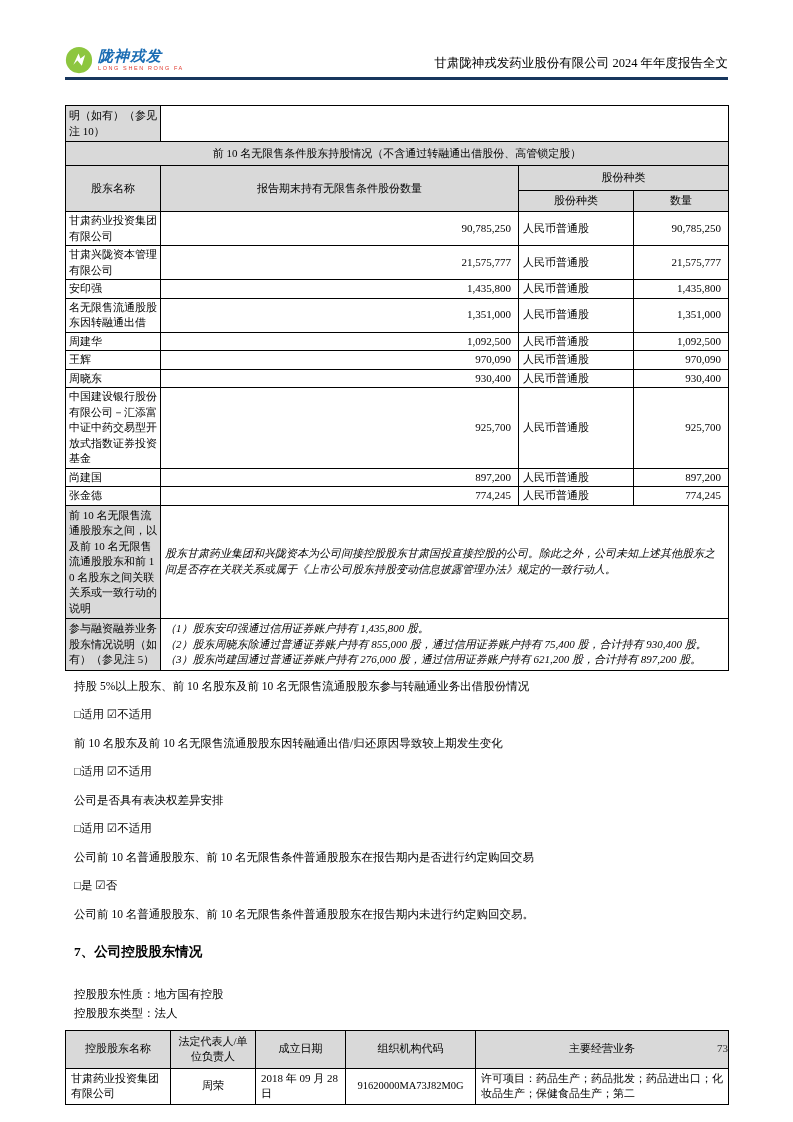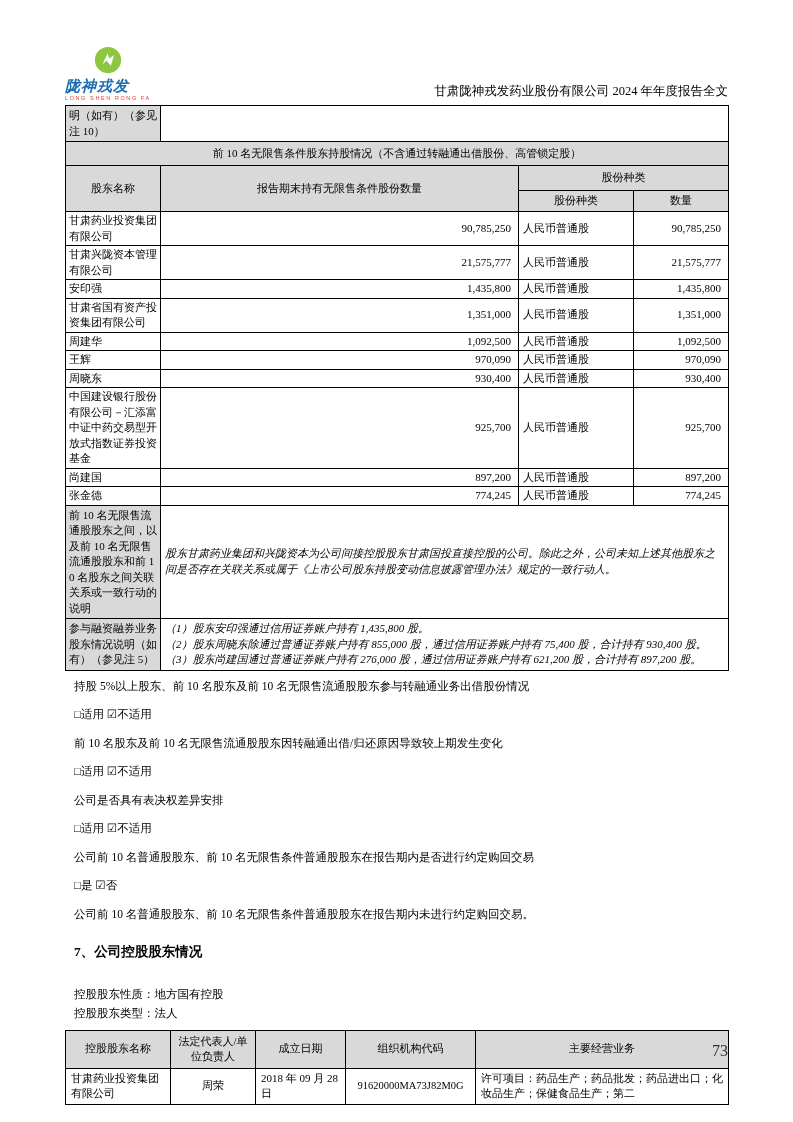--- a/index.html
+++ b/index.html
@@ -8,21 +8,21 @@
     width:793px;height:1122px;
     margin:0 auto;
     background:#ffffff;
     font-family:"Liberation Serif","DejaVu Serif",serif;
     color:#000;
     overflow:hidden;
   }
   
   .hdr{position:absolute;left:65px;top:46px;width:663px;}
   .hdr-row{display:flex;justify-content:space-between;align-items:flex-end;}
-  .logo{display:flex;align-items:center;gap:5px;flex-direction:column;}
+  .logo{display:flex;align-items:center;gap:5px;}
   .logo-mark{width:28px;height:28px;flex:0 0 auto;}
   .logo-text{display:flex;flex-direction:column;line-height:1;}
   .brand-cn{font-size:15px;font-weight:bold;font-style:italic;color:#1a6cb3;letter-spacing:1px;}
   .brand-en{font-size:5.5px;color:#e03a2f;letter-spacing:1.6px;margin-top:2px;font-family:"Liberation Sans",sans-serif;}
   .doc-title{font-size:12.5px;padding-bottom:2px;}
   .hdr-rule{margin-top:3px;height:3px;background:#17365d;}
   
   .content{position:absolute;left:65px;top:105px;width:663px;}
   table{border-collapse:collapse;table-layout:fixed;width:663px;font-size:11px;}
   td,th{border:1px solid #000;padding:1px 4px;vertical-align:middle;line-height:15.5px;font-weight:normal;word-break:break-all;}
@@ -38,21 +38,21 @@
   .paras{margin-top:8px;}
   .paras p{margin:0 0 13.5px 9px;font-size:11.5px;line-height:15px;}
   .h2{margin:21px 0 0 9px;font-size:13.5px;font-weight:bold;}
   .meta{margin:24px 0 0 9px;font-size:11.5px;line-height:19px;}
   .meta p{margin:0;}
   .tbl2{margin-top:7px;}
   .tbl2 th{background:#d9d9d9;text-align:center;padding:3px 2px;}
   .tbl2 td{padding:2px 5px;}
   .code-cell{text-align:center;font-size:10.5px;letter-spacing:0;}
   
-  .pageno{position:absolute;right:65px;top:1042px;font-size:16px;color:#333;}
+  .pageno{position:absolute;right:65px;top:1042px;font-size:11px;color:#333;}
 </style>
 </head>
 <body>
 
 <div class="page">
 
   <div class="hdr">
     <div class="hdr-row">
       <div class="logo">
         <svg class="logo-mark" viewBox="0 0 32 32" xmlns="http://www.w3.org/2000/svg">
@@ -108,21 +108,21 @@
           <td>人民币普通股</td>
           <td class="num">21,575,777</td>
         </tr>
         <tr>
           <td class="name-cell">安印强</td>
           <td class="num">1,435,800</td>
           <td>人民币普通股</td>
           <td class="num">1,435,800</td>
         </tr>
         <tr>
-          <td class="name-cell">甘肃省国有资产投资集团有限公司</td>
+          <td class="name-cell">名无限售流通股股东因转融通出借</td>
           <td class="num">1,351,000</td>
           <td>人民币普通股</td>
           <td class="num">1,351,000</td>
         </tr>
         <tr>
           <td class="name-cell">周建华</td>
           <td class="num">1,092,500</td>
           <td>人民币普通股</td>
           <td class="num">1,092,500</td>
         </tr>

